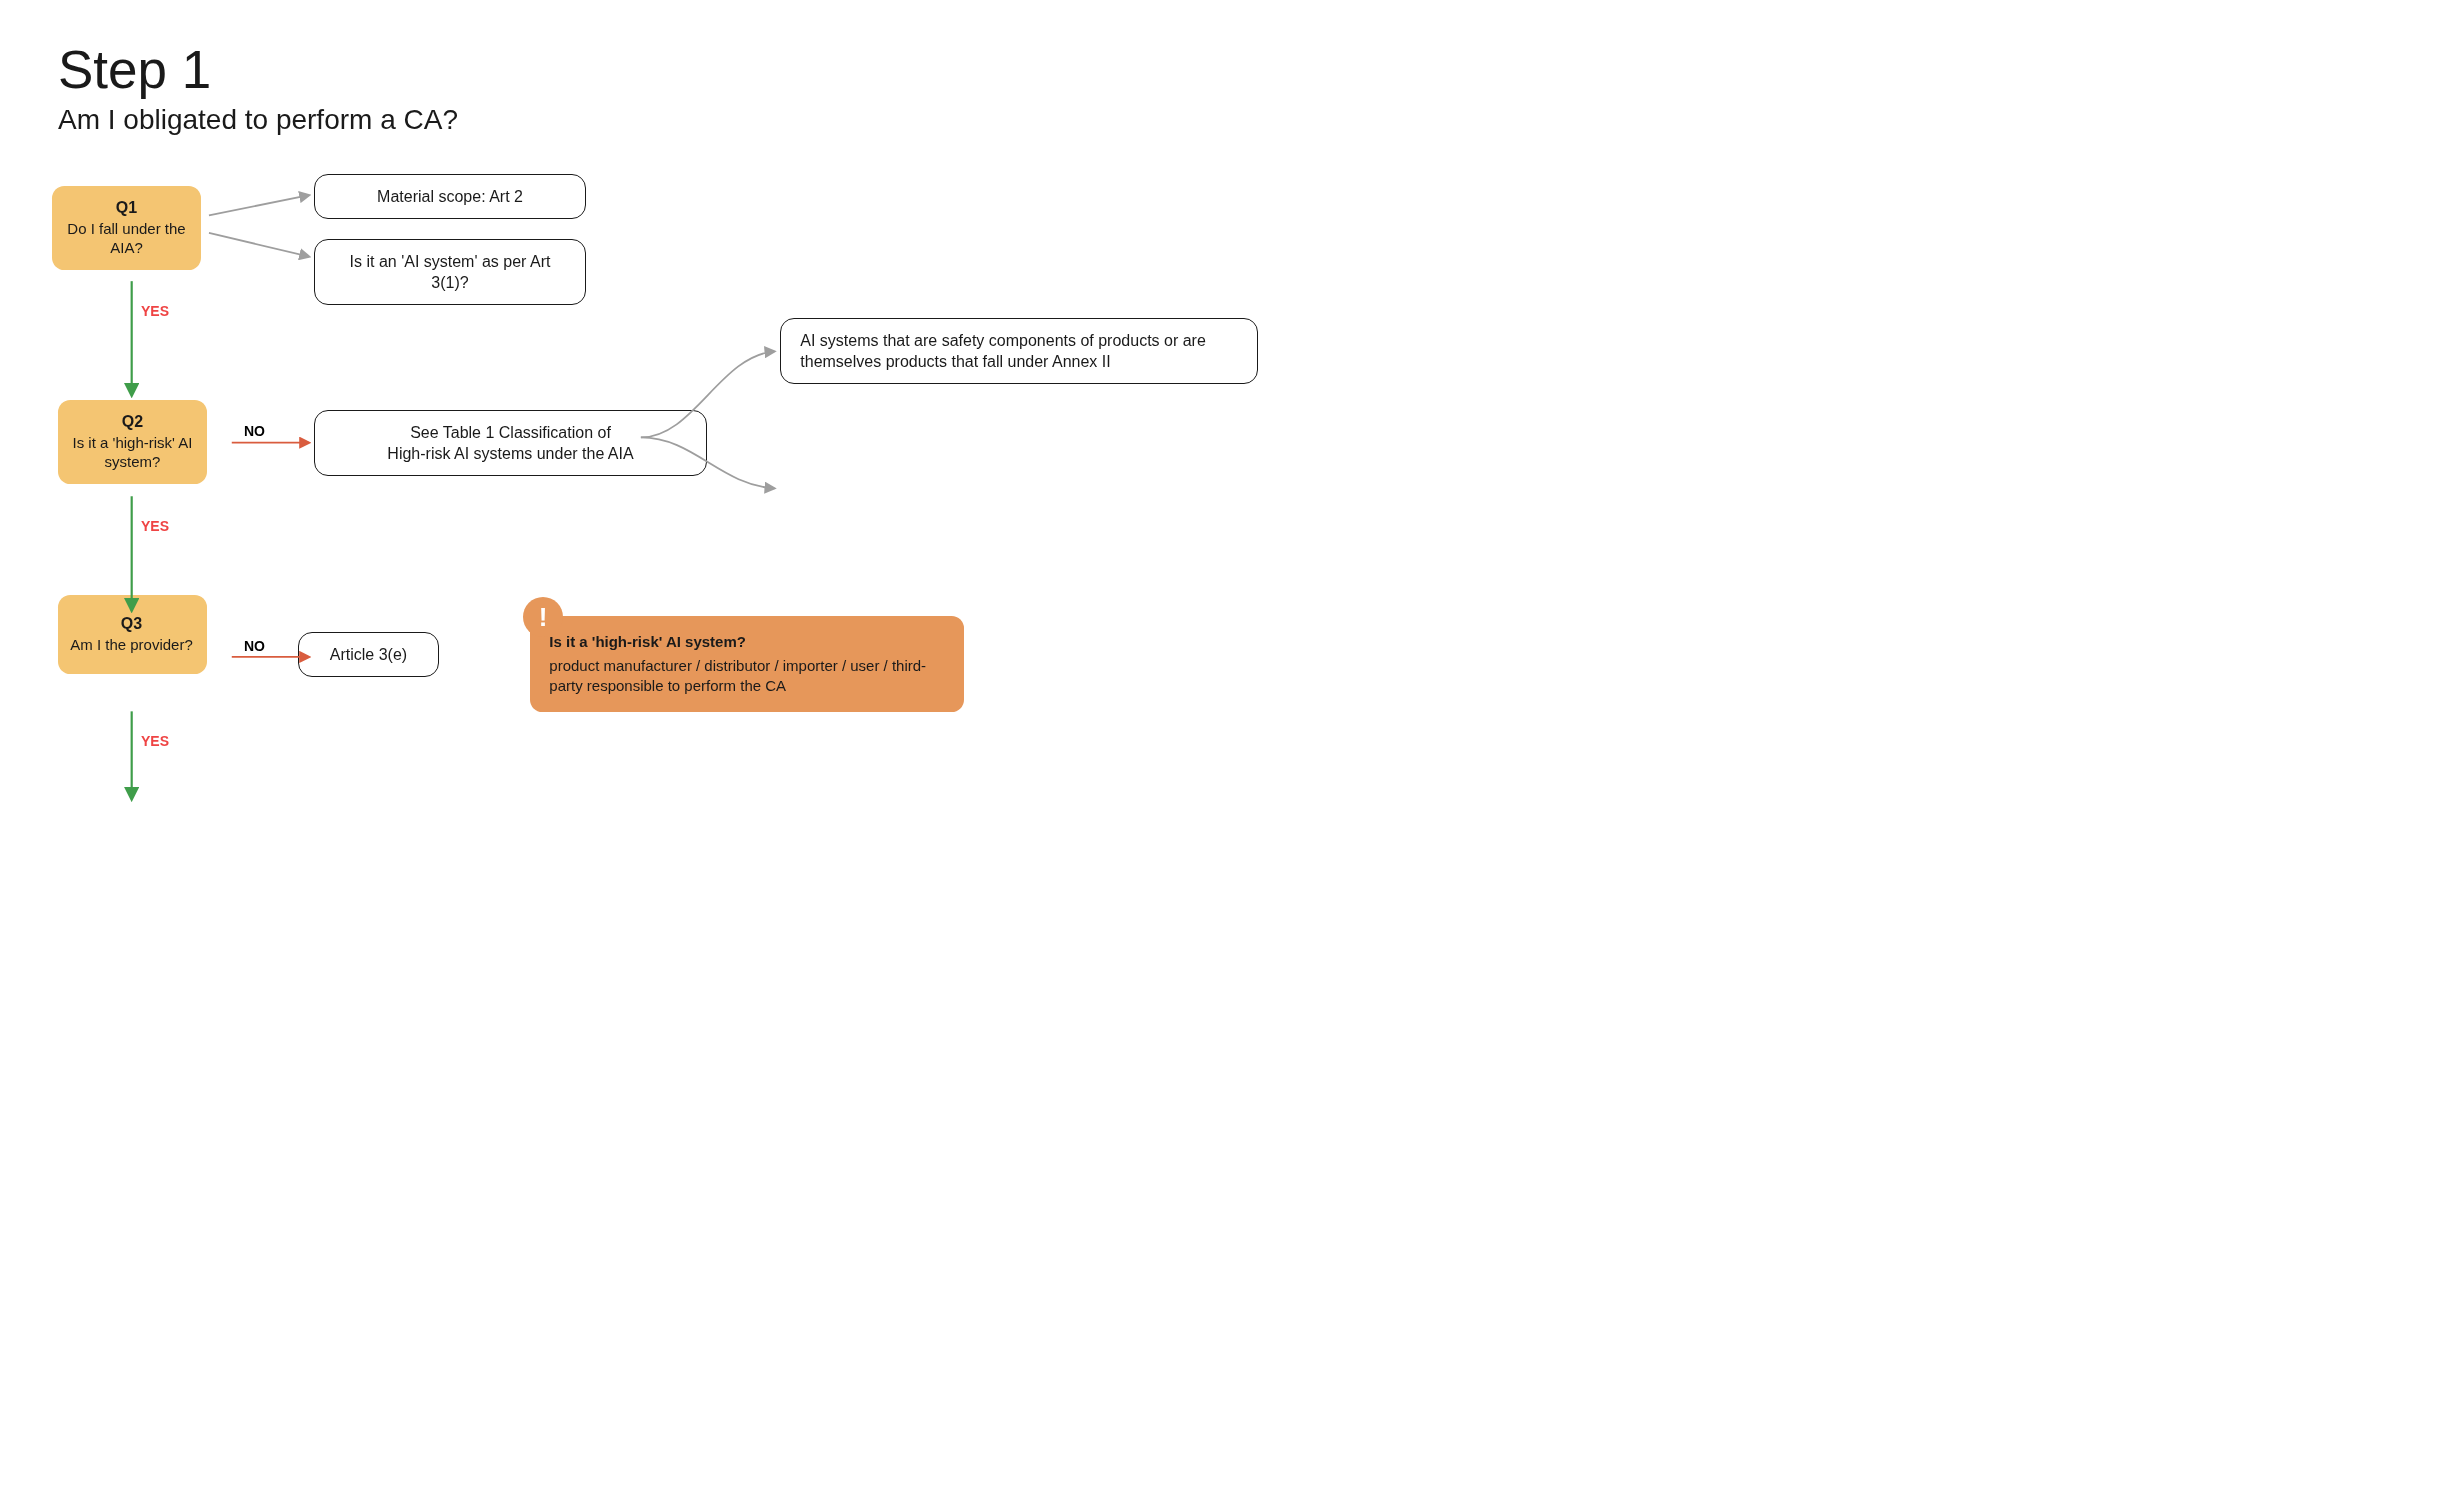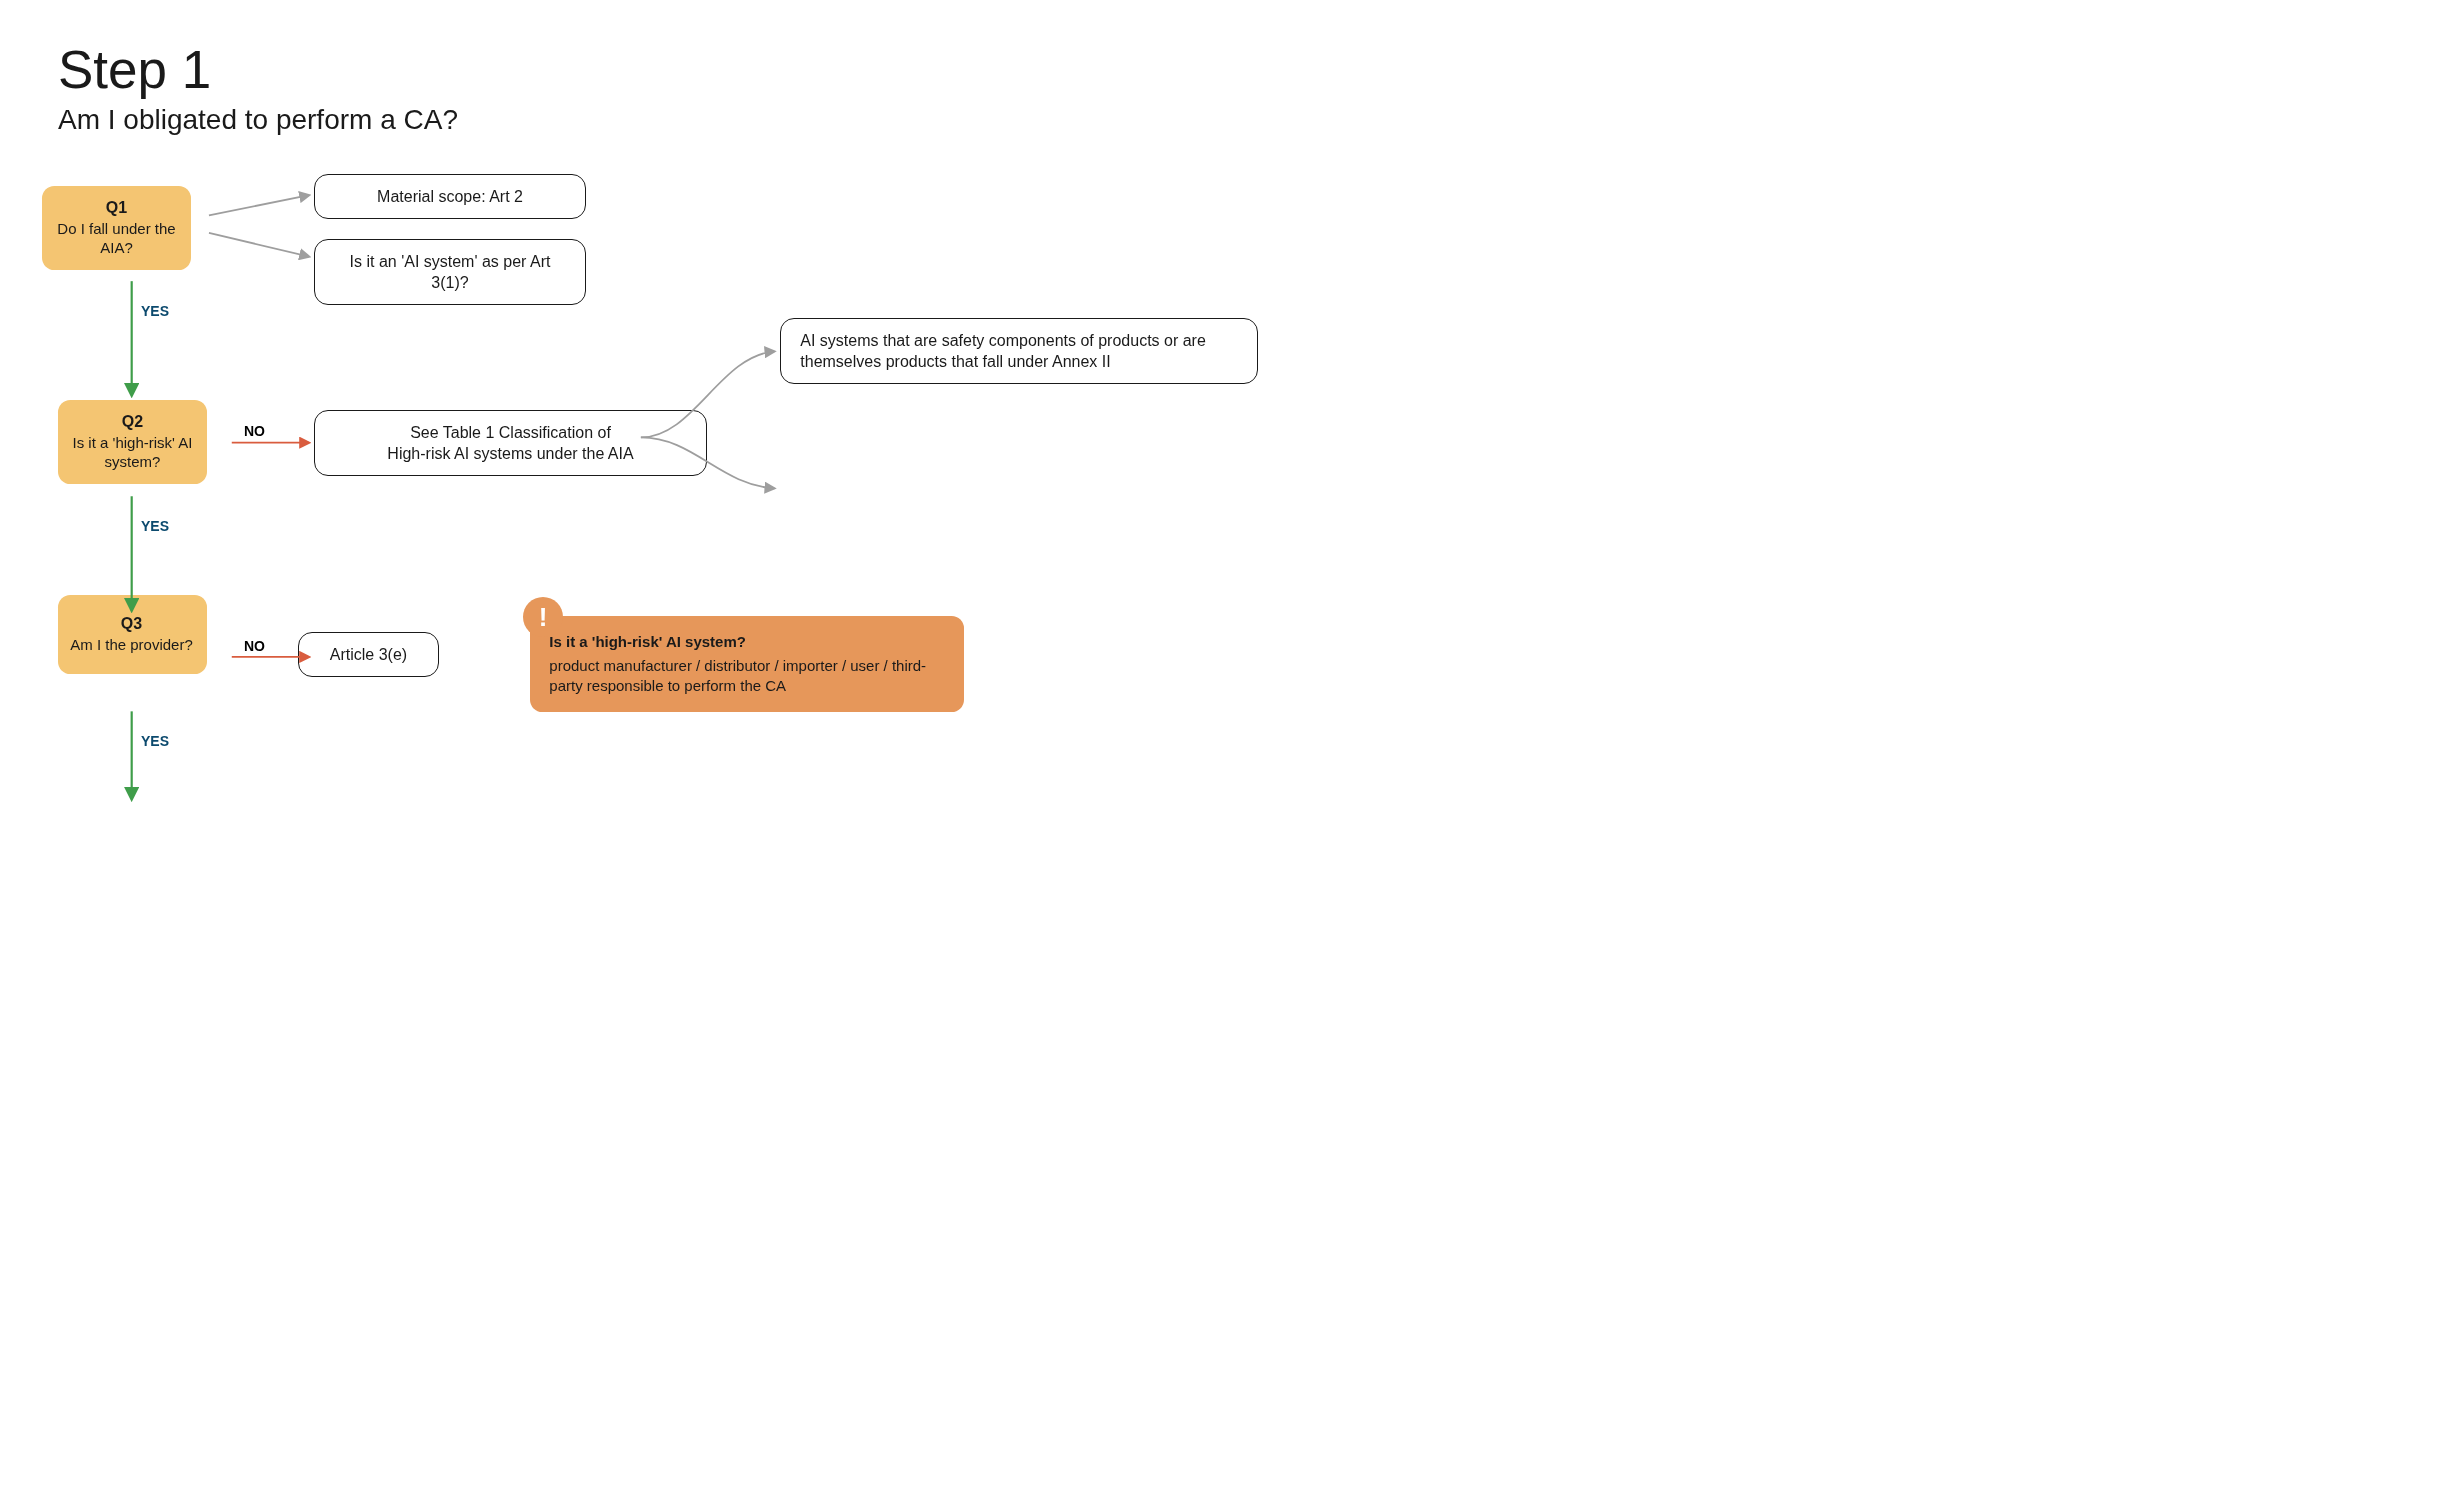--- a/index.html
+++ b/index.html
@@ -93,32 +93,32 @@
     top: 0;
     width: 1352px;
     height: 838px;
     pointer-events: none;
   }
   .lbl {
     position: absolute;
     font-size: 14px;
     font-weight: 600;
   }
-  .lbl.green { color: #0c4a6e; }
+  .lbl.green { color: #ef4444; }
   .lbl.red { color: #000000; }
 </style>
 </head>
 <body>
 
 <div class="canvas" style="transform: scale(1);">
 
   <div class="title">Step 1</div>
   <div class="subtitle">Am I obligated to perform a CA?</div>
 
-  <div class="qbox" style="left:42px; top:186px;text-align:center;">
+  <div class="qbox" style="left:52px; top:186px;text-align:center;">
     <span class="qnum">Q1</span>
     <span class="qtext">Do I fall under the AIA?</span>
   </div>
 
   <div class="qbox" style="left:58px; top:400px;">
     <span class="qnum">Q2</span>
     <span class="qtext">Is it a 'high-risk' AI system?</span>
   </div>
 
   <div class="qbox" style="left:58px; top:595px; padding-top:19.3px; padding-bottom:19.3px;padding-left:12px;">

